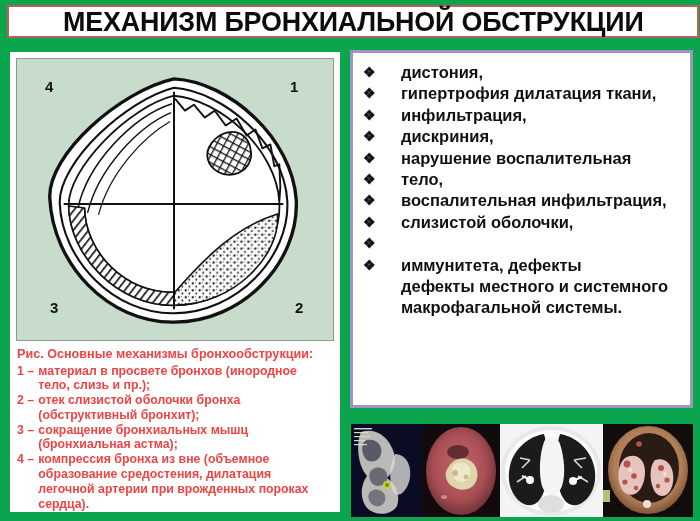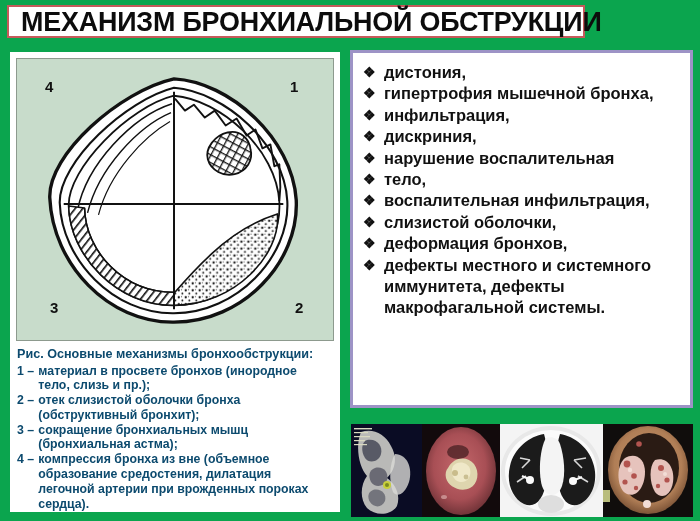--- a/index.html
+++ b/index.html
@@ -6,23 +6,23 @@
   body{
     width:700px;height:521px;overflow:hidden;
     background:#0ba54e;
     font-family:"Liberation Sans", sans-serif;
     position:relative;
   }
   .slide{position:absolute;inset:0;background:#0ba54e;}
 
   
   .title-box{
-    position:absolute;left:7px;top:5px;width:578px;height:33px;
+    position:absolute;left:7px;top:5px;width:692px;height:33px;
     background:#ffffff;border:2px solid #c55a5a;box-sizing:border-box;
-    display:flex;align-items:center;
+    display:flex;align-items:center;justify-content:center;
   }
   .title-text{
     font-size:28px;font-weight:bold;color:#0c0c0c;
     letter-spacing:-0.2px;line-height:1;white-space:nowrap;
     transform:scaleX(0.96);transform-origin:center;
   }
 
   
   .left-panel{
     position:absolute;left:10px;top:52px;width:330px;height:460px;
@@ -37,21 +37,21 @@
   .fig-num{
     position:absolute;font-size:15px;font-weight:bold;color:#111;line-height:1;
   }
   .n4{left:28px;top:20px}
   .n1{left:273px;top:20px}
   .n3{left:33px;top:241px}
   .n2{left:278px;top:241px}
 
   .caption{
     position:absolute;left:7px;top:294px;right:5px;
-    color:#0c4a6e;
+    color:#ef4444;
   }
   .cap-head{
     font-size:13px;font-weight:bold;line-height:15.5px;margin-bottom:2px;
     transform:scaleX(0.97);transform-origin:left center;
   }
   .cap-item{
     display:flex;font-size:12.7px;font-weight:bold;line-height:14.8px;
     transform:scaleX(0.97);transform-origin:left center;
   }
   .cap-num{width:22px;flex:0 0 22px;}
@@ -63,21 +63,21 @@
     background:#ffffff;border:3px solid #9d93c6;box-sizing:border-box;
     padding:9px 8px 0 10px;
   }
   .bullet{
     display:flex;font-size:16.5px;font-weight:bold;color:#111;
     line-height:21.4px;
   }
   .bullet-mark{
     width:21px;flex:0 0 21px;font-size:14px;line-height:21.4px;
   }
-  .bullet-body{flex:1 1 auto;}
+  .bullet-body{flex:1 1 auto;margin-left:17px;}
 
   
   .photo-strip{
     position:absolute;left:351px;top:424px;width:342px;height:93px;
     display:flex;background:#ffffff;overflow:hidden;
   }
   .photo{height:93px;position:relative;overflow:hidden;flex:0 0 auto;}
   .p1{width:71px;background:#0a0c24;}
   .p2{width:78px;background:#120a0c;}
   .p3{width:103px;background:#f2f2f2;}
@@ -184,21 +184,21 @@
     <div id="bullet-list">
         <div class="bullet">
           <span class="bullet-mark">❖</span>
           <span class="bullet-body">
             <div>дистония,</div>
           </span>
         </div>
         <div class="bullet">
           <span class="bullet-mark">❖</span>
           <span class="bullet-body">
-            <div>гипертрофия мышечной бронха,</div>
+            <div>гипертрофия дилатация ткани,</div>
           </span>
         </div>
         <div class="bullet">
           <span class="bullet-mark">❖</span>
           <span class="bullet-body">
             <div>инфильтрация,</div>
           </span>
         </div>
         <div class="bullet">
           <span class="bullet-mark">❖</span>
@@ -226,28 +226,27 @@
         </div>
         <div class="bullet">
           <span class="bullet-mark">❖</span>
           <span class="bullet-body">
             <div>слизистой оболочки,</div>
           </span>
         </div>
         <div class="bullet">
           <span class="bullet-mark">❖</span>
           <span class="bullet-body">
-            <div>деформация бронхов,</div>
-          </span>
-        </div>
-        <div class="bullet">
-          <span class="bullet-mark">❖</span>
-          <span class="bullet-body">
+          </span>
+        </div>
+        <div class="bullet">
+          <span class="bullet-mark">❖</span>
+          <span class="bullet-body">
+            <div>иммунитета, дефекты</div>
             <div>дефекты местного и системного</div>
-            <div>иммунитета, дефекты</div>
             <div>макрофагальной системы.</div>
           </span>
         </div>
       </div>
   </div>
 
   <div class="photo-strip">
 
     <div class="photo p1">
       <svg viewBox="0 0 71 93" preserveAspectRatio="none">

